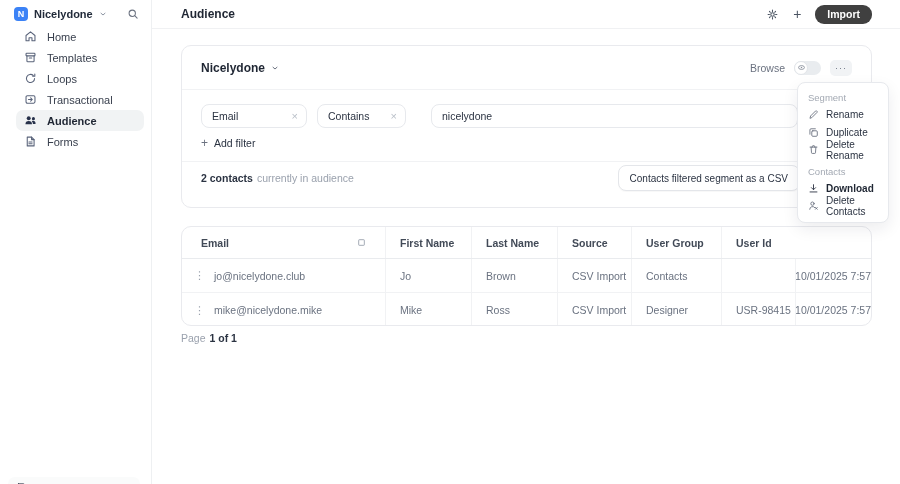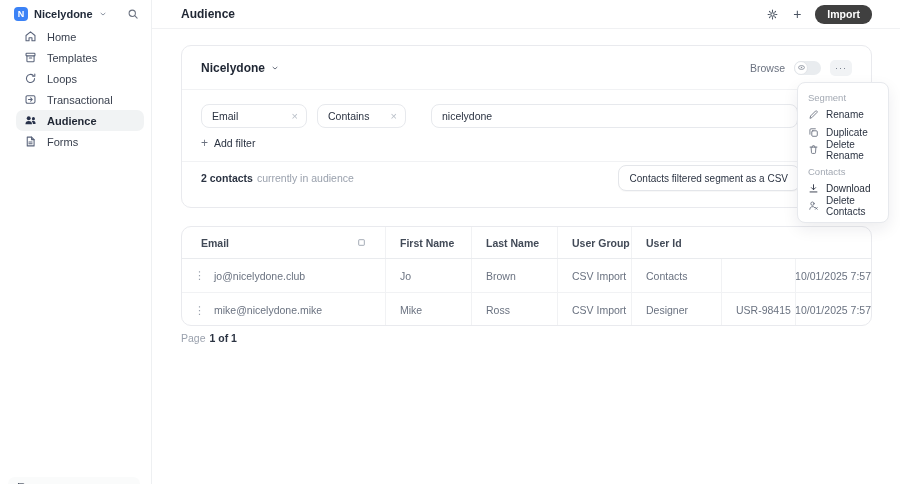--- a/index.html
+++ b/index.html
@@ -55,21 +55,21 @@
   .contacts-line{position:absolute;left:19px;top:119px;height:26px;display:flex;align-items:center;gap:4px;font-size:10.5px}
   .contacts-count{font-weight:700;color:#2b3342}
   .contacts-suffix{color:#9aa1ad}
   .dl-btn{position:absolute;right:71px;top:119px;height:26px;padding:0 11px;border:1px solid #e4e6ea;border-radius:8px;background:#fff;font-size:10px;color:#2b3342;font-family:inherit;cursor:pointer;white-space:nowrap;box-shadow:0 1px 1px rgba(0,0,0,.03)}
 
   
   .menu{position:absolute;left:797px;top:82px;width:92px;background:#fff;border:1px solid #e7e9ed;border-radius:8px;box-shadow:0 6px 16px rgba(20,30,50,.08);padding:6px 0 7px;z-index:10}
   .menu-title{font-size:9.5px;color:#a3a9b3;padding:3px 10px 3px}
   .menu-item{height:17.5px;display:flex;align-items:center;gap:7px;padding:0 10px;font-size:10px;color:#2b3342;cursor:pointer}
   .menu-item .mi{width:11px;height:11px;color:#6b7280;display:flex;align-items:center;justify-content:center;flex:0 0 auto}
-  .menu-item.hl{font-weight:400;color:#1f2633}
+  .menu-item.hl{font-weight:700;color:#1f2633}
   .menu-item.hl .mi{color:#39404e}
 
   
   .card2{left:181px;top:226px;width:691px;height:100px;overflow:hidden}
   .trow{display:grid;grid-template-columns:203px 86px 86px 74px 90px 74px 78px;width:689px}
   .thead{height:32px;border-bottom:1px solid #e9ebee}
   .tbody{height:34px;border-bottom:1px solid #f1f2f4}
   .tbody:last-child{border-bottom:none}
   .cell{display:flex;align-items:center;padding:0 4px 0 14px;font-size:10.5px;color:#6a7280;border-left:1px solid #f1f2f4;overflow:hidden;white-space:nowrap}
   .cell.first{border-left:none;padding-left:19px}
@@ -299,20 +299,21 @@
       <div class="cell first email-h">
         <span>Email</span>
         <span class="expand-ico">
             <svg width="9" height="9" viewBox="0 0 16 16" fill="none" stroke="currentColor" stroke-width="1.6">
               <rect x="3" y="3" width="10" height="10" rx="1"></rect>
             </svg>
           </span>
       </div>
       <div class="cell">First Name</div>
       <div class="cell">Last Name</div>
+      <div class="cell">Source</div>
       <div class="cell">User Group</div>
       <div class="cell">User Id</div>
     </div>
 
     <div class="trow tbody">
       <div class="cell first email-c">
         <span class="kebab">⋮</span>
         <span>jo@nicelydone.club</span>
       </div>
       <div class="cell">Jo</div>

